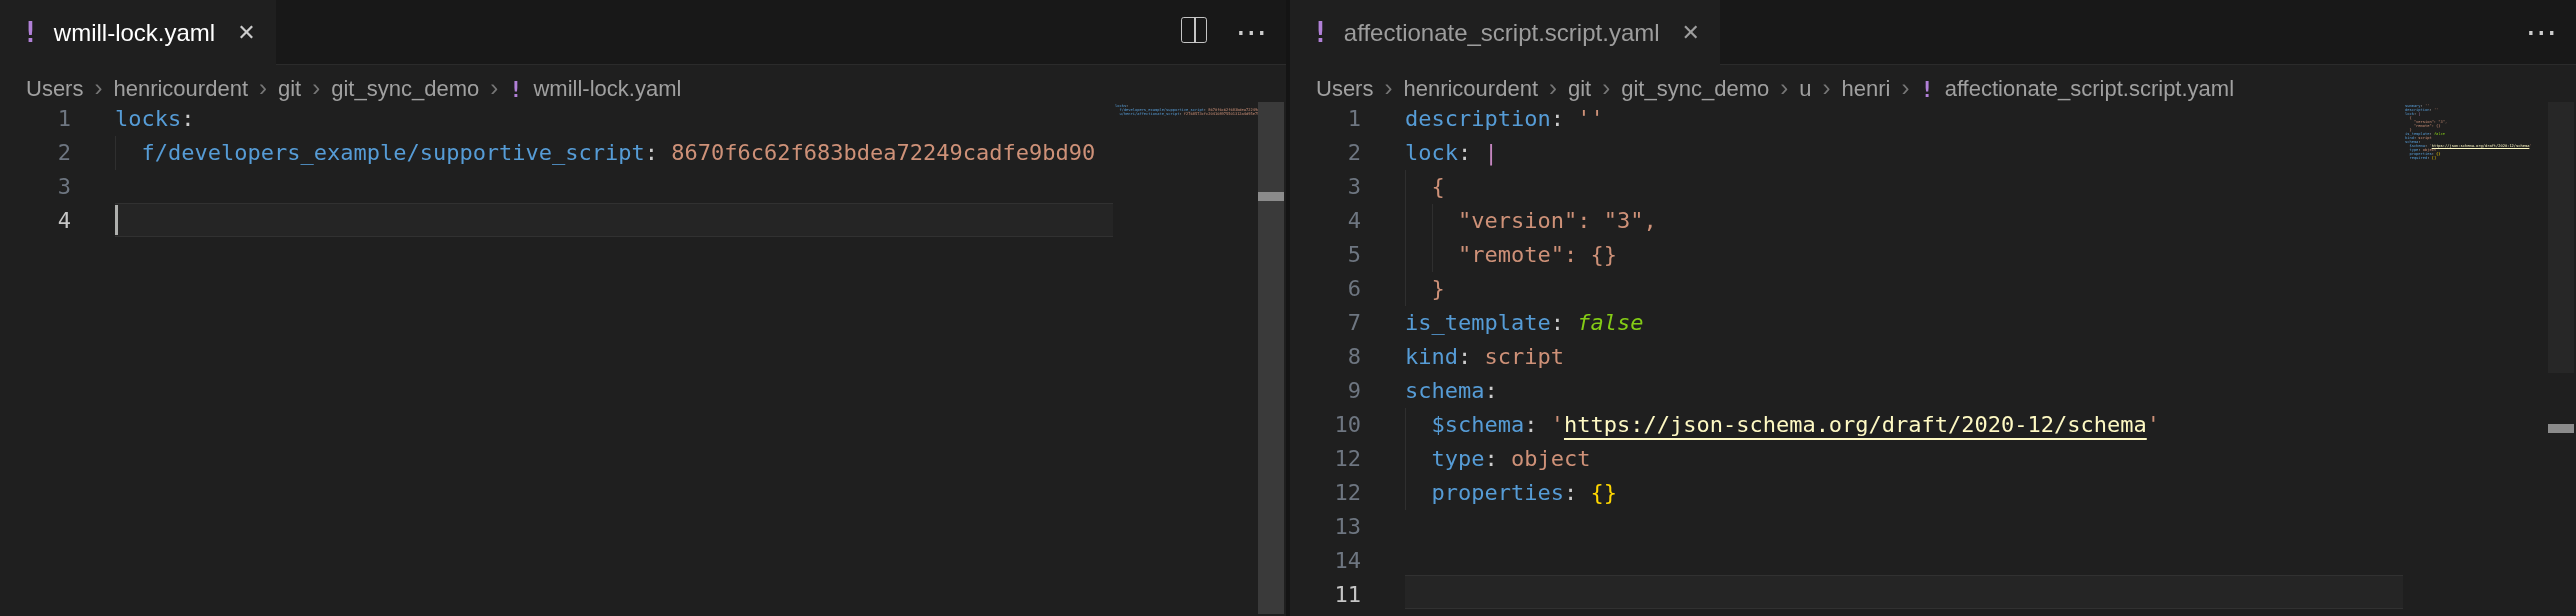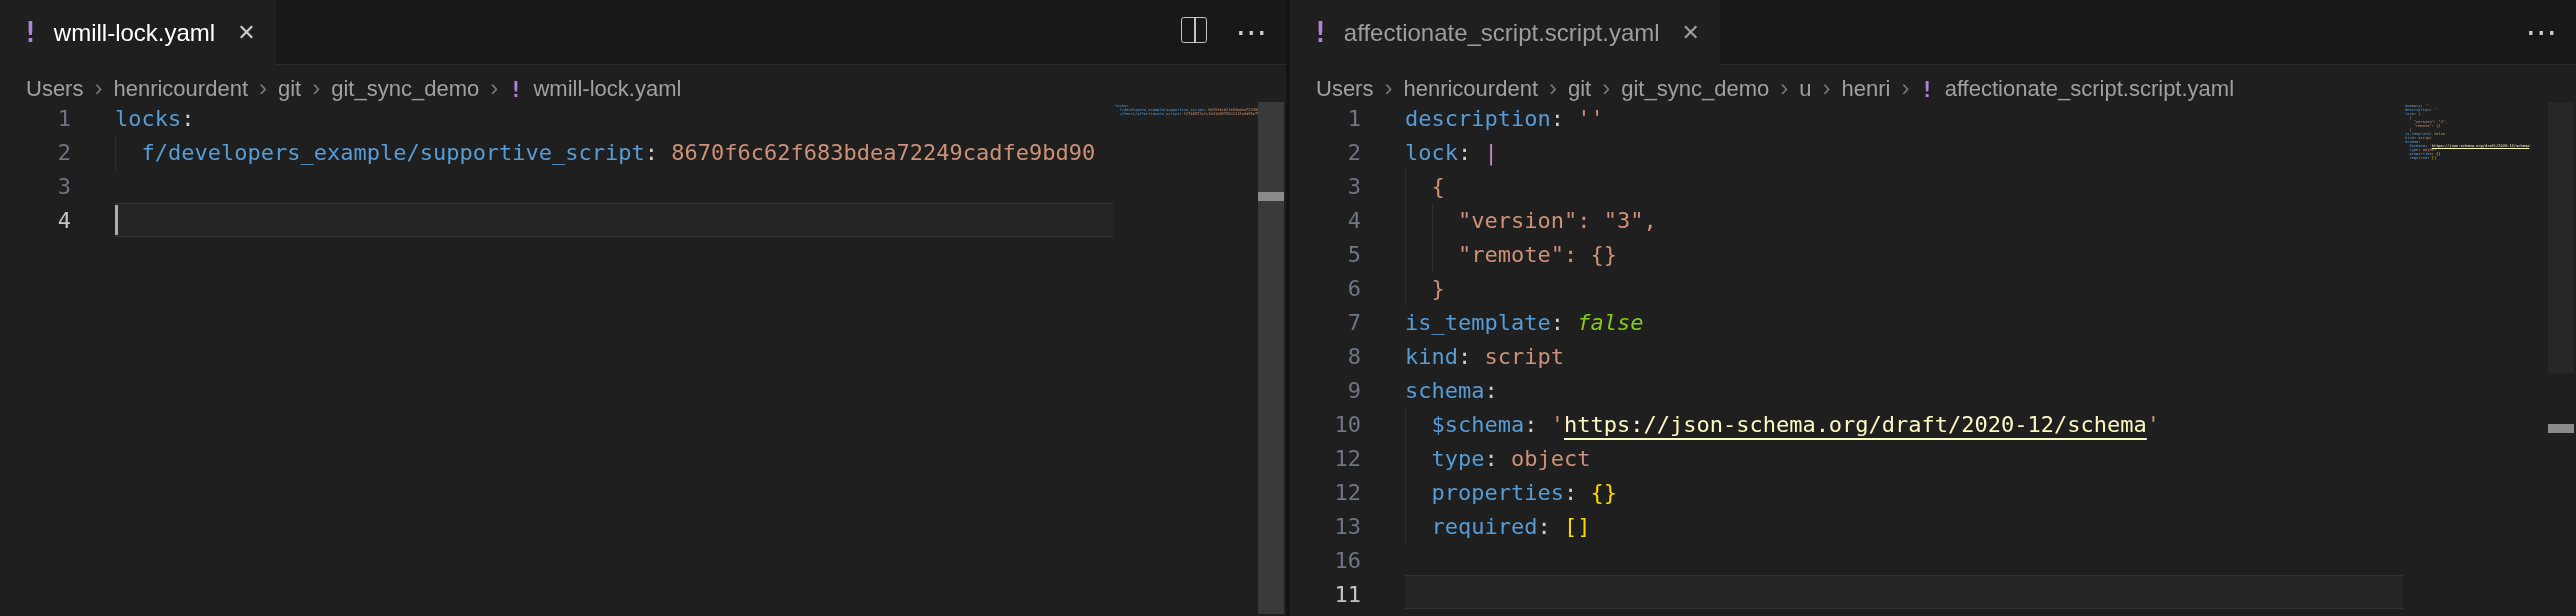--- a/index.html
+++ b/index.html
@@ -160,37 +160,36 @@
         <div class="ln">4</div>
         <div class="ln">5</div>
         <div class="ln">6</div>
         <div class="ln">7</div>
         <div class="ln">8</div>
         <div class="ln">9</div>
         <div class="ln">10</div>
         <div class="ln">12</div>
         <div class="ln">12</div>
         <div class="ln">13</div>
-        <div class="ln">16</div>
+        <div class="ln">14</div>
         <div class="ln active">11</div>
       </div>
       <div class="code">
         <div class="cl"><span class="tk-key">description</span><span class="tk-punc">:</span><span class="tk-str"> ''</span></div>
         <div class="cl"><span class="tk-key">lock</span><span class="tk-punc">:</span><span class="tk-pipe"> |</span></div>
         <div class="cl"><span class="guide" style="left: 0px;"></span><span class="tk-str">  {</span></div>
         <div class="cl"><span class="guide" style="left: 0px;"></span><span class="guide" style="left: 27px;"></span><span class="tk-str">    "version": "3",</span></div>
         <div class="cl"><span class="guide" style="left: 0px;"></span><span class="guide" style="left: 27px;"></span><span class="tk-str">    "remote": {}</span></div>
         <div class="cl"><span class="guide" style="left: 0px;"></span><span class="tk-str">  }</span></div>
         <div class="cl"><span class="tk-key">is_template</span><span class="tk-punc">:</span><span class="tk-kw"> false</span></div>
         <div class="cl"><span class="tk-key">kind</span><span class="tk-punc">:</span><span class="tk-str"> script</span></div>
         <div class="cl"><span class="tk-key">schema</span><span class="tk-punc">:</span></div>
         <div class="cl"><span class="guide" style="left: 0px;"></span><span class="tk-plain">  </span><span class="tk-key">$schema</span><span class="tk-punc">:</span><span class="tk-str"> '</span><span class="tk-strU">https://json-schema.org/draft/2020-12/schema</span><span class="tk-str">'</span></div>
         <div class="cl"><span class="guide" style="left: 0px;"></span><span class="tk-plain">  </span><span class="tk-key">type</span><span class="tk-punc">:</span><span class="tk-str"> object</span></div>
         <div class="cl"><span class="guide" style="left: 0px;"></span><span class="tk-plain">  </span><span class="tk-key">properties</span><span class="tk-punc">:</span><span class="tk-brkt"> {}</span></div>
-        <div class="cl"><span class="guide" style="left: 0px;"></span><span class="tk-plain">  </span><span class="tk-key">required</span><span class="tk-punc">:</span><span class="tk-brkt"> []</span></div>
         <div class="cl"></div>
       </div>
       <div class="minimap">
         <div class="ml"><span class="tk-key">summary</span><span class="tk-punc">:</span><span class="tk-str"> ''</span></div>
         <div class="ml"><span class="tk-key">description</span><span class="tk-punc">:</span><span class="tk-str"> ''</span></div>
         <div class="ml"><span class="tk-key">lock</span><span class="tk-punc">:</span><span class="tk-pipe"> |</span></div>
         <div class="ml"><span class="tk-str">  {</span></div>
         <div class="ml"><span class="tk-str">    "version": "3",</span></div>
         <div class="ml"><span class="tk-str">    "remote": {}</span></div>
         <div class="ml"><span class="tk-str">  }</span></div>

